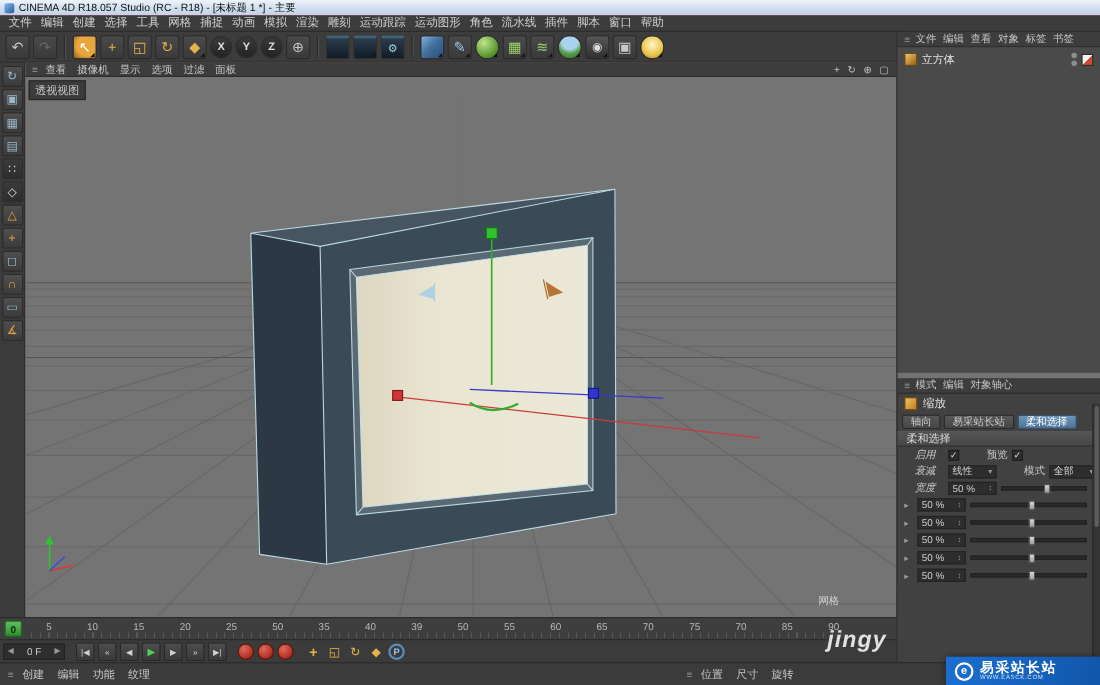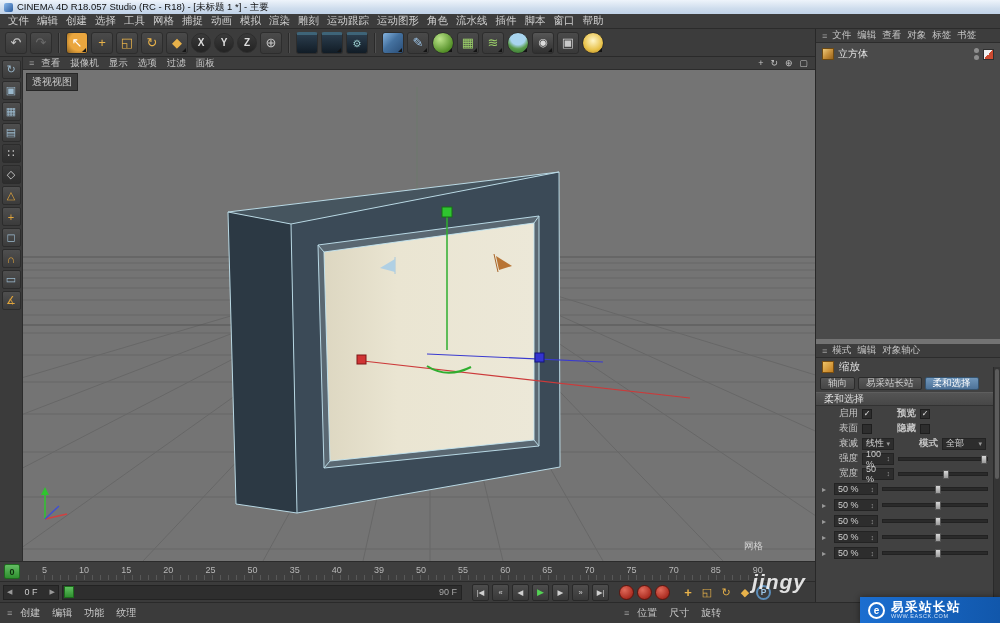--- a/index.html
+++ b/index.html
@@ -122,28 +122,28 @@
     background:linear-gradient(135deg,#f0c468,#c07c1e); }
   .amtabs { height:17px; display:flex; align-items:center; gap:3px; padding:0 4px; }
   .amtab { height:13px; padding:0 7px; display:flex; align-items:center; border-radius:2px;
     background:linear-gradient(#585858,#464646); border:1px solid #2b2b2b; font-size:9.5px; color:#ccc; }
   .amtab.active { background:linear-gradient(#7096ba,#4d7298); border-color:#35536f; color:#fff; }
   .amsection { height:14px; background:linear-gradient(#545454,#474747);
     border-top:1px solid #5e5e5e; border-bottom:1px solid #323232;
     display:flex; align-items:center; padding:0 8px; font-size:10px; color:#dedede; }
   .arow { height:15px; display:flex; align-items:center; gap:4px; padding:0 10px 0 8px;
     font-size:9.5px; color:#c6c6c6; }
-  .albl { width:34px; text-align:right; flex-shrink:0; }
-  .albl2 { width:30px; text-align:right; flex-shrink:0; margin-left:10px;font-weight:bold; }
+  .albl { width:34px; text-align:center; flex-shrink:0;font-style:italic; }
+  .albl2 { width:30px; text-align:right; flex-shrink:0; margin-left:10px; }
   .cbox { width:10px; height:10px; background:#2d2d2d; border:1px solid #1e1e1e;
     display:flex; align-items:center; justify-content:center; font-size:8px; color:#e6e6e6; flex-shrink:0; }
   .well { height:12px; background:#2d2d2d; border:1px solid #232323; display:flex;
     align-items:center; gap:2px; font-size:9px; color:#d0d0d0; padding:0 3px; flex-shrink:0; }
   .well .dd { margin-left:auto; font-size:7px; color:#9a9a9a; }
-  .w44{width:44px;} .w48{width:32px;justify-content:space-between;} .w56{width:56px;}
+  .w44{width:44px;} .w48{width:44px;justify-content:space-between;} .w56{width:56px;}
   .slider { height:4px; background:#2a2a2a; border:1px solid #222; position:relative;
     flex:1; margin-right:2px; }
   .shandle { position:absolute; top:-3px; width:6px; height:9px;
     background:linear-gradient(#d8d8d8,#9a9a9a); border:1px solid #555; }
   .sh100 { right:0; } .sh50 { left:50%; }
   .frow { height:16px; display:flex; align-items:center; gap:4px; padding:0 10px 0 6px;
     font-size:9.5px; color:#c6c6c6; }
   .fexp { color:#9a9a9a; font-size:8px; width:8px; flex-shrink:0; }
   .amfill { flex:1; background:#414141; }
   .amscroll { position:absolute; right:0; top:338px; bottom:0; width:7px;
@@ -413,24 +413,20 @@
             <span class="tick">90</span>
           </div>
       </div>
 
       <div class="transport">
         <span class="framebox">
           <span class="sp">◀</span>
           <span>0 F</span>
           <span class="sp">▶</span>
         </span>
-        <span class="tslider">
-          <span class="tnub"></span>
-          <span class="tend">90 F</span>
-        </span>
         <span class="tpbtn gapL">|◀</span>
         <span class="tpbtn">«</span>
         <span class="tpbtn">◀</span>
         <span class="tpbtn play">▶</span>
         <span class="tpbtn">▶</span>
         <span class="tpbtn">»</span>
         <span class="tpbtn">▶|</span>
         <span class="recbtn gapL"></span>
         <span class="recbtn"></span>
         <span class="recbtn"></span>
@@ -486,46 +482,30 @@
       </div>
       <div class="amsection">柔和选择</div>
 
       <div class="arow">
         <span class="albl">启用</span>
         <span class="cbox">✓</span>
         <span class="albl2">预览</span>
         <span class="cbox">✓</span>
       </div>
       <div class="arow">
-        <span class="albl">表面</span>
-        <span class="cbox"></span>
-        <span class="albl2">隐藏</span>
-        <span class="cbox"></span>
-      </div>
-      <div class="arow">
         <span class="albl">衰减</span>
         <span class="well w48">
           <span>线性</span>
           <span class="dd">▾</span>
         </span>
         <span class="albl2">模式</span>
         <span class="well w44">
           <span>全部</span>
           <span class="dd">▾</span>
         </span>
-      </div>
-      <div class="arow">
-        <span class="albl">强度</span>
-        <span class="well w48">
-          <span>100 %</span>
-          <span class="dd">↕</span>
-        </span>
-        <span class="slider">
-            <span class="shandle sh100"></span>
-          </span>
       </div>
       <div class="arow">
         <span class="albl">宽度</span>
         <span class="well w48">
           <span>50 %</span>
           <span class="dd">↕</span>
         </span>
         <span class="slider">
             <span class="shandle sh50"></span>
           </span>

